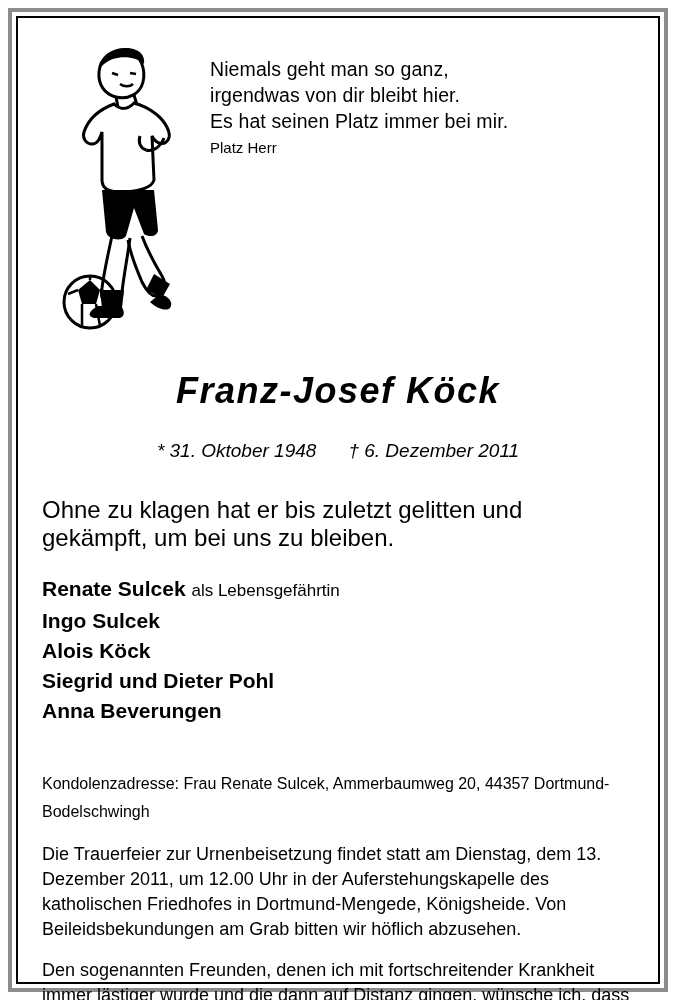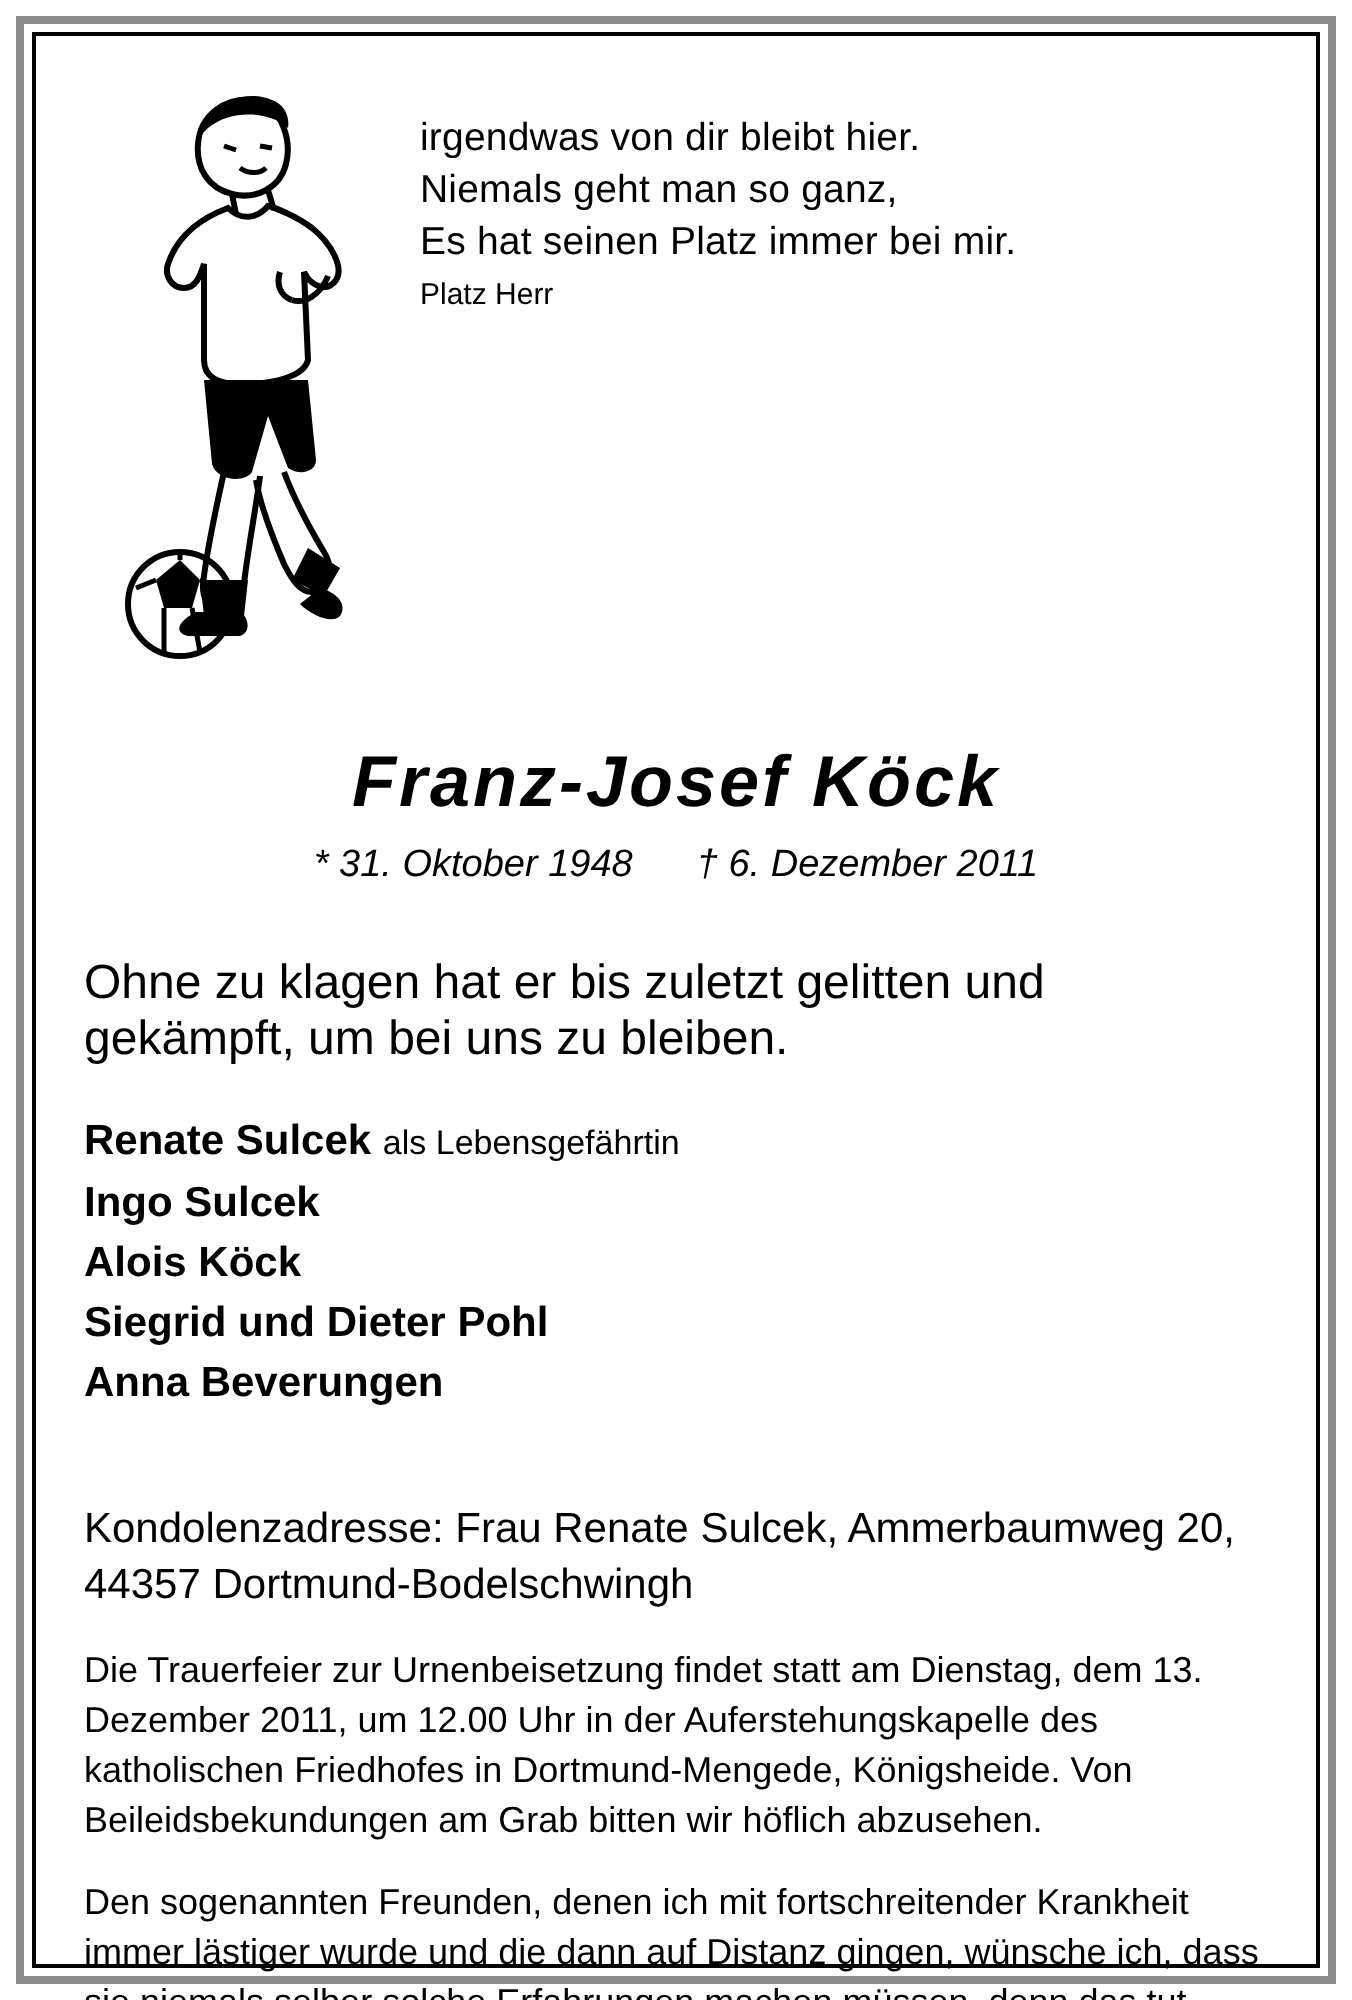--- a/index.html
+++ b/index.html
@@ -82,21 +82,21 @@
   .deceased-name {
     margin-top: 30px;
     text-align: center;
     font-size: 36px;
     font-weight: bold;
     font-style: italic;
     letter-spacing: 1.5px;
     white-space: nowrap;
   }
   .dates {
-    margin-top: 10px;
+    margin-top: 28px;
     text-align: center;
     font-size: 19px;
     font-style: italic;
     display: flex;
     justify-content: center;
     gap: 32px;
   }
 
   
   .lead {
@@ -113,21 +113,21 @@
     line-height: 30px;
   }
   .mourner .role {
     font-weight: normal;
     font-size: 17px;
     text-align: center;
   }
 
   .condolence {
     margin-top: 44px;
-    font-size: 21px;
+    font-size: 16px;
     line-height: 28px;
   }
 
   .paragraph {
     margin-top: 16px;
     font-size: 18px;
     line-height: 25px;
   }
   .paragraph.second {
     margin-top: 16px;
@@ -182,22 +182,22 @@
             <path d="M118 254 C126 256 132 262 128 268 C124 272 114 268 108 262 Z" fill="#000000" stroke="none"></path>
 
             <circle cx="48" cy="262" r="26" fill="none" stroke-width="3"></circle>
             <path d="M48 240 L58 250 L54 264 L40 264 L36 250 Z" fill="#000000" stroke="none"></path>
             <path d="M48 236 L48 240 M70 254 L58 250 M26 254 L36 250 M40 286 L40 264 M58 286 L54 264" stroke-width="2.5" fill="none"></path>
           </g>
         </svg>
       </div>
 
       <div class="top-text">
+        <div class="verse">Niemals geht man so ganz,</div>
         <div class="verse">irgendwas von dir bleibt hier.</div>
-        <div class="verse">Niemals geht man so ganz,</div>
         <div class="verse">Es hat seinen Platz immer bei mir.</div>
         <div class="verse-author">Platz Herr</div>
       </div>
     </div>
 
     <div class="deceased-name">Franz-Josef Köck</div>
 
     <div class="dates">
       <span>* 31. Oktober 1948</span>
       <span>† 6. Dezember 2011</span>

